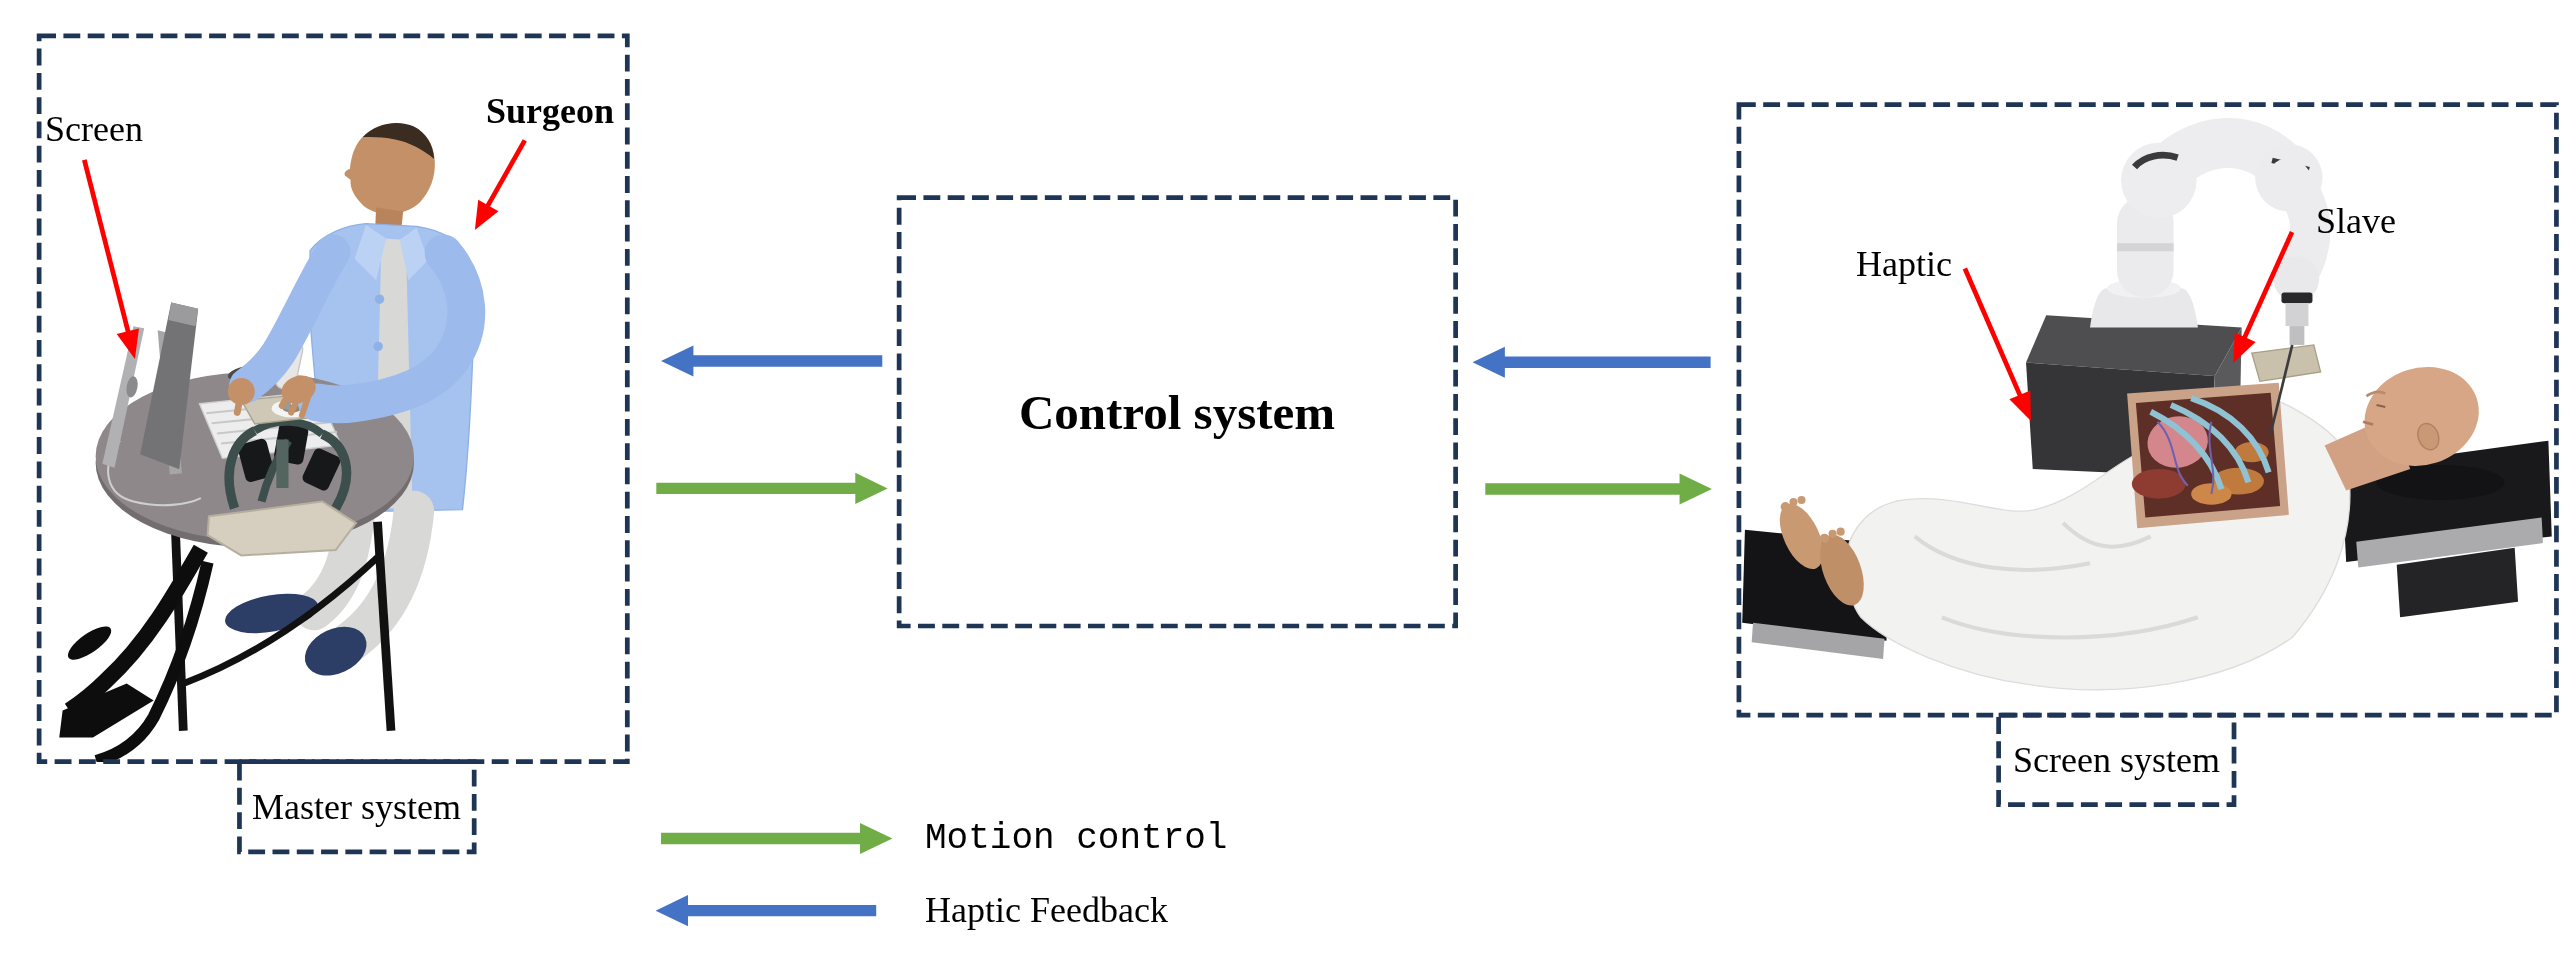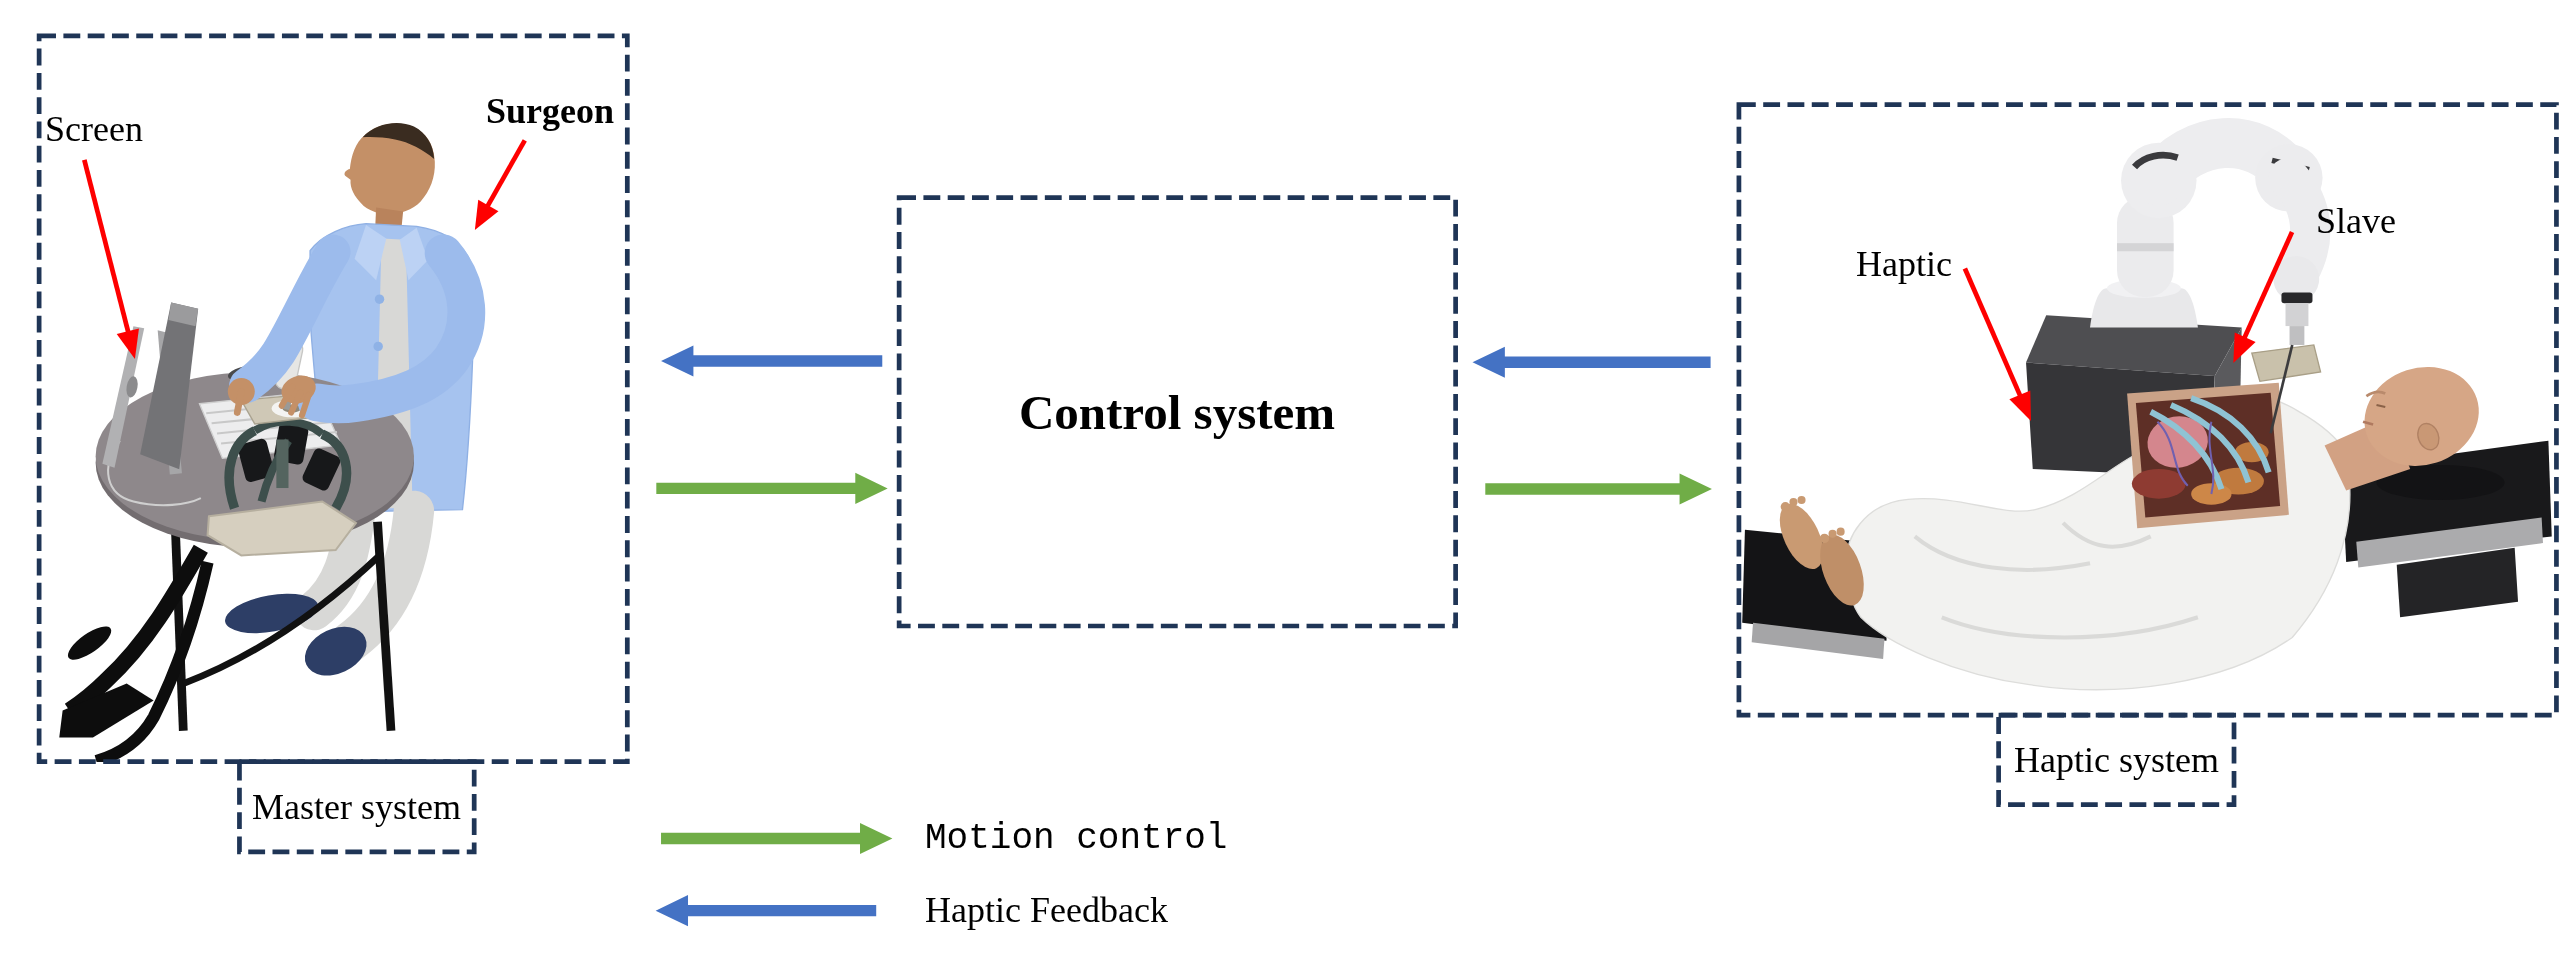--- a/index.html
+++ b/index.html
@@ -237,21 +237,21 @@
       <polygon fill="#fe0000" points="3011,624 2979,592 3010,579"></polygon>
     </g>
     <g>
       <line stroke="#fe0000" stroke-width="7" x1="3398" y1="344" x2="3326" y2="504"></line>
       <polygon fill="#fe0000" points="3311,538 3313,493 3344,507"></polygon>
     </g>
   </svg>
 
   <div class="boxlabel" id="control-label">Control system</div>
   <div class="boxlabel" id="master-label">Master system</div>
-  <div class="boxlabel" id="slave-label">Haptic system</div>
+  <div class="boxlabel" id="slave-label">Screen system</div>
 
   <div class="label" id="screen-label">Screen</div>
   <div class="label" id="surgeon-label">Surgeon</div>
   <div class="label" id="patient-label">Haptic</div>
   <div class="label" id="tool-label">Slave</div>
 
   <div class="label" id="motion-label">Motion control</div>
   <div class="label" id="haptic-label">Haptic Feedback</div>
 </div>
 

